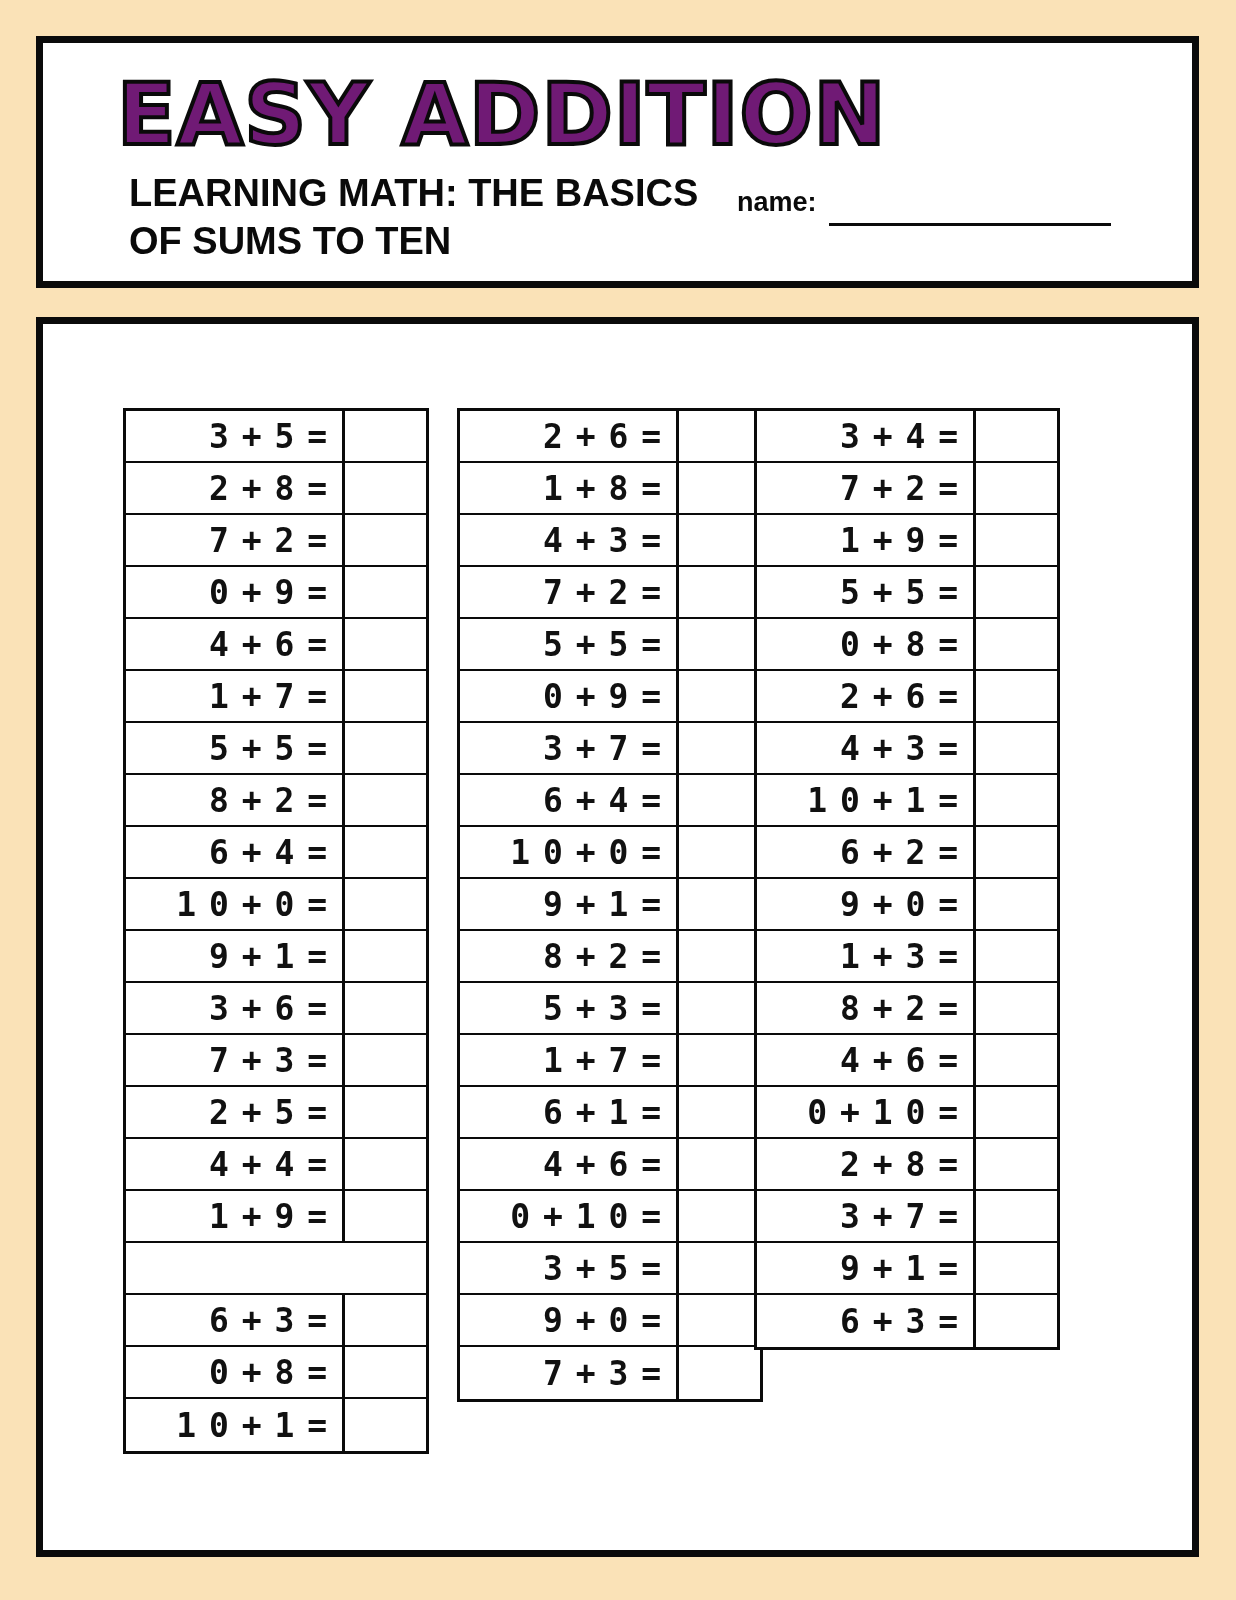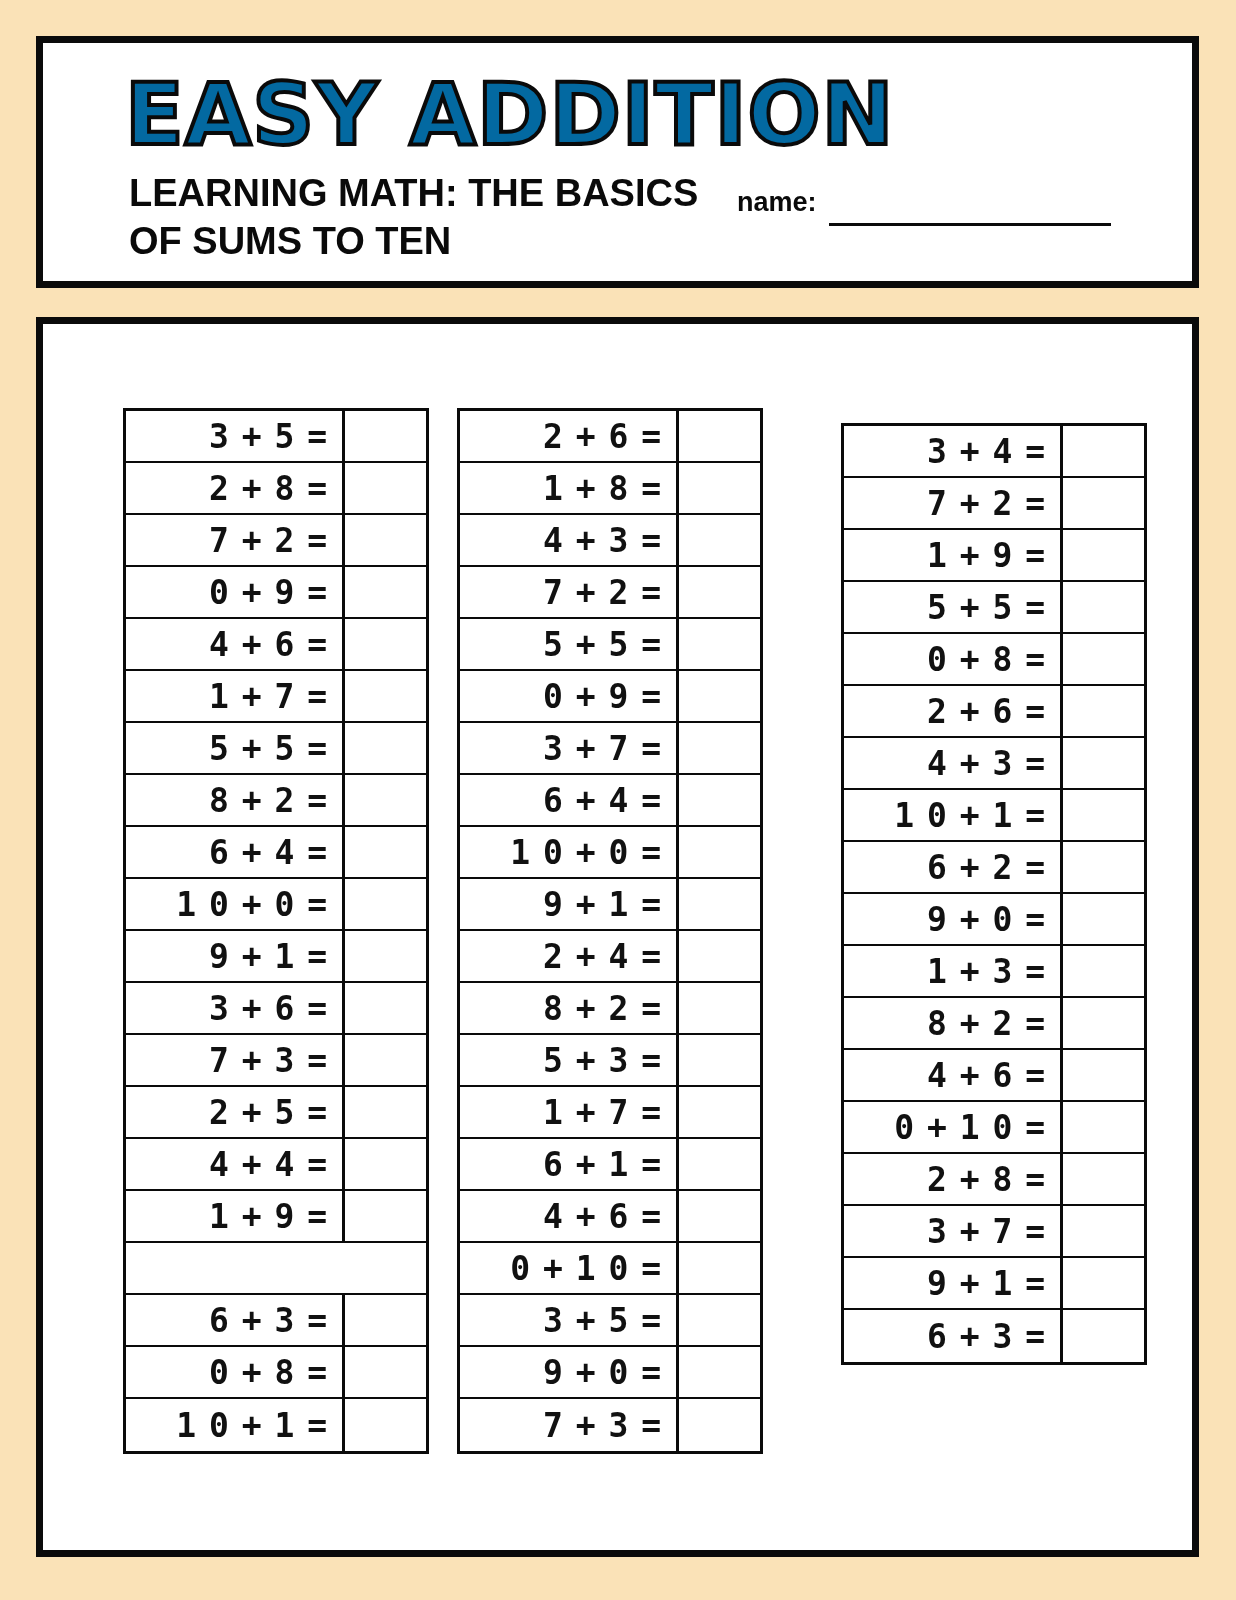--- a/index.html
+++ b/index.html
@@ -26,28 +26,28 @@
   .header-box {
     top: 36px;
     height: 252px;
   }
   .main-box {
     top: 317px;
     height: 1240px;
   }
   .title {
     position: absolute;
-    left: 82px;
+    left: 74px;
     top: 28px;
     font-family: "DejaVu Sans", sans-serif;
     font-weight: 900;
     font-size: 86px;
     line-height: 1.0;
     letter-spacing: 1px;
-    color: #0369a1;
+    color: #701a75;
     -webkit-text-stroke: 4px #0a0a0a;
     white-space: nowrap;
   }
   .subtitle {
     position: absolute;
     left: 86px;
     top: 126px;
     font-family: Liberation Sans, sans-serif;
     font-weight: 700;
     font-size: 38px;
@@ -75,21 +75,21 @@
   .problem-table {
     position: absolute;
     top: 84px;
     width: 306px;
     border: 3px solid #0a0a0a;
     box-sizing: border-box;
     background: #ffffff;
   }
   .problem-table.t1 { left: 80px; }
   .problem-table.t2 { left: 414px; }
-  .problem-table.t3 { left: 798px; margin-top: 15px; }
+  .problem-table.t3 { left: 711px; }
   .problem-row {
     display: flex;
     height: 52px;
     box-sizing: border-box;
   }
   .problem-row:not(:last-child) {
     border-bottom: 2px solid #0a0a0a;
   }
   .problem-cell {
     display: flex;
@@ -243,24 +243,20 @@
       </div>
       <div class="problem-row">
         <div class="problem-cell">1 0 + 0 =</div>
         <div class="answer-cell"></div>
       </div>
       <div class="problem-row">
         <div class="problem-cell">9 + 1 =</div>
         <div class="answer-cell"></div>
       </div>
       <div class="problem-row">
-        <div class="problem-cell">2 + 4 =</div>
-        <div class="answer-cell"></div>
-      </div>
-      <div class="problem-row">
         <div class="problem-cell">8 + 2 =</div>
         <div class="answer-cell"></div>
       </div>
       <div class="problem-row">
         <div class="problem-cell">5 + 3 =</div>
         <div class="answer-cell"></div>
       </div>
       <div class="problem-row">
         <div class="problem-cell">1 + 7 =</div>
         <div class="answer-cell"></div>

